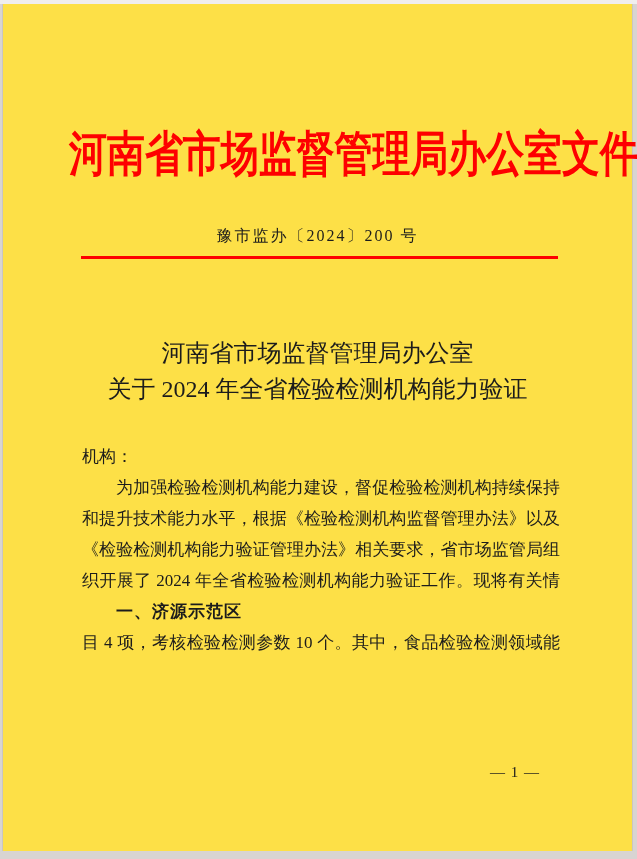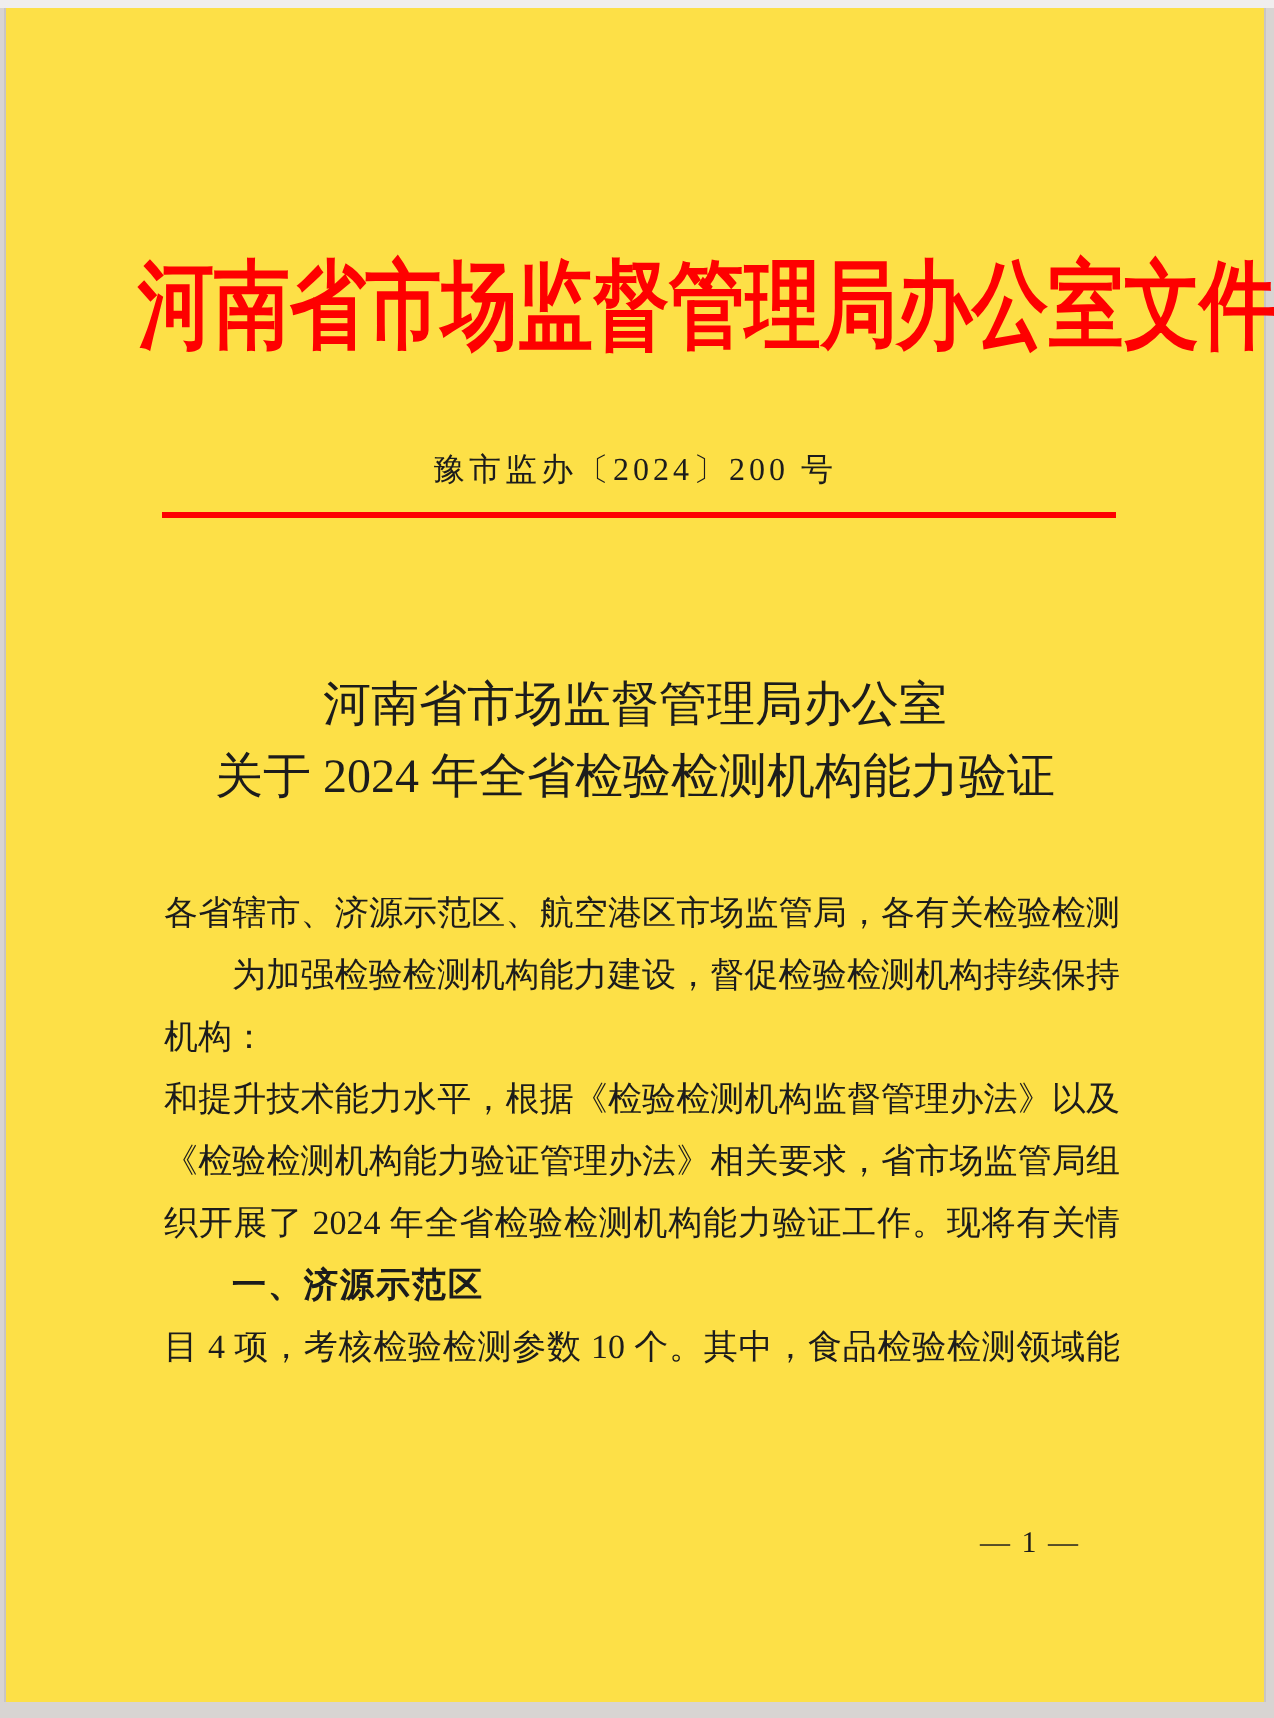--- a/index.html
+++ b/index.html
@@ -92,23 +92,22 @@
   <div class="doc-number">豫市监办〔2024〕200 号</div>
 
   <div class="red-rule"></div>
 
   <div class="doc-title">
     <div>河南省市场监督管理局办公室</div>
     <div>关于 2024 年全省检验检测机构能力验证</div>
   </div>
 
   <div class="body-block" id="body-lines">
-      <div class="body-line fill">各省辖市、济源示范区、航空港区市场监管局，各有关检验检测</div>
+      <div class="body-line">机构：</div>
       <div class="body-line fill indent">为加强检验检测机构能力建设，督促检验检测机构持续保持</div>
-      <div class="body-line">机构：</div>
       <div class="body-line fill">和提升技术能力水平，根据《检验检测机构监督管理办法》以及</div>
       <div class="body-line fill">《检验检测机构能力验证管理办法》相关要求，省市场监管局组</div>
       <div class="body-line fill">织开展了 2024 年全省检验检测机构能力验证工作。现将有关情</div>
       <div class="body-line indent bold">一、济源示范区</div>
       <div class="body-line fill">目 4 项，考核检验检测参数 10 个。其中，食品检验检测领域能</div>
     </div>
 
   <div class="page-number">— 1 —</div>
 
 </div>

